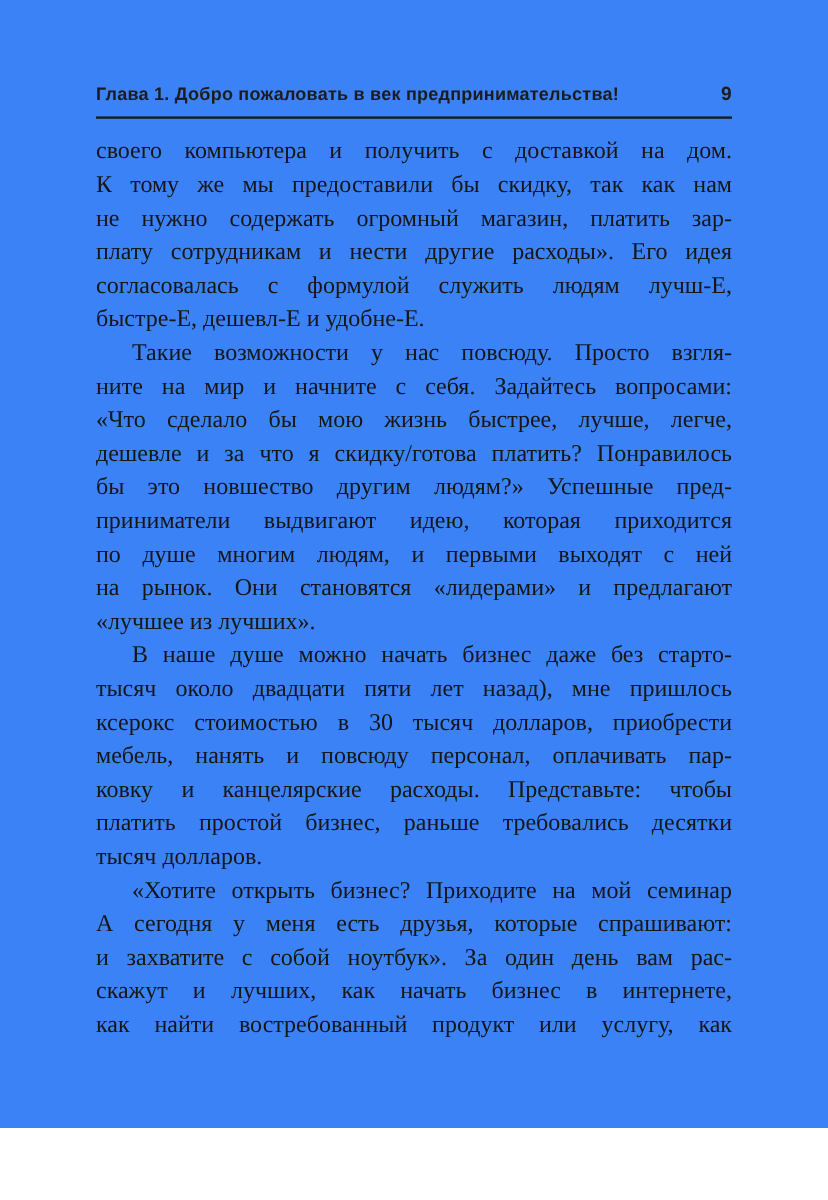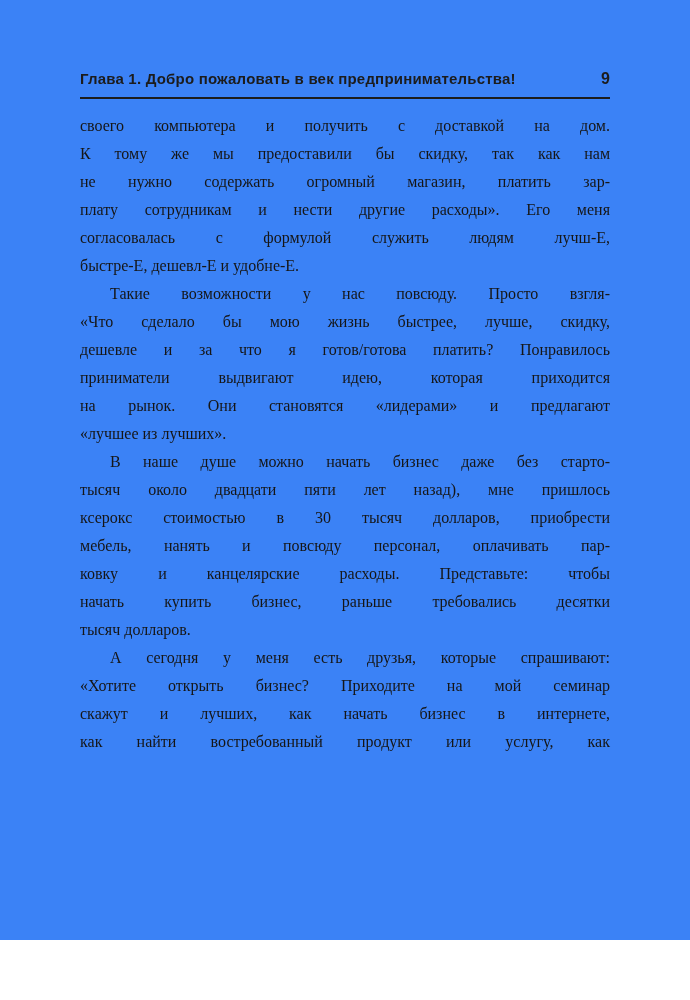--- a/index.html
+++ b/index.html
@@ -26,21 +26,21 @@
     color: #1c1c1c;
     padding-bottom: 9px;
     border-bottom: 2px solid #1c1c1c;
   }
   .running-head .pagenum {
     font-size: 16px;
   }
   .body-text {
     margin-top: 13px;
     font-family: "Liberation Serif", serif;
-    font-size: 16px;
+    font-size: 20px;
     line-height: 28px;
     color: #161616;
   }
   .paragraph { margin: 0; }
   .line {
     text-align: justify;
     text-align-last: justify;
   }
   .line.last {
     text-align-last: left;
@@ -56,42 +56,46 @@
   <div class="content">
     <header class="running-head">
       <span class="chapter">Глава 1. Добро пожаловать в век предпринимательства!</span>
       <span class="pagenum">9</span>
     </header>
     <main class="body-text">
         <div class="paragraph">
           <div class="line">своего компьютера и получить с доставкой на дом.</div>
           <div class="line">К тому же мы предоставили бы скидку, так как нам</div>
           <div class="line">не нужно содержать огромный магазин, платить зар-</div>
-          <div class="line">плату сотрудникам и нести другие расходы». Его меня</div>
+          <div class="line">плату сотрудникам и нести другие расходы». Его идея</div>
           <div class="line">согласовалась с формулой служить людям лучш-Е,</div>
           <div class="line last">быстре-Е, дешевл-Е и удобне-Е.</div>
         </div>
         <div class="paragraph indent">
           <div class="line">Такие возможности у нас повсюду. Просто взгля-</div>
-          <div class="line">«Что сделало бы мою жизнь быстрее, лучше, скидку,</div>
-          <div class="line">дешевле и за что я готов/готова платить? Понравилось</div>
+          <div class="line">ните на мир и начните с себя. Задайтесь вопросами:</div>
+          <div class="line">«Что сделало бы мою жизнь быстрее, лучше, легче,</div>
+          <div class="line">дешевле и за что я скидку/готова платить? Понравилось</div>
+          <div class="line">бы это новшество другим людям?» Успешные пред-</div>
           <div class="line">приниматели выдвигают идею, которая приходится</div>
+          <div class="line">по душе многим людям, и первыми выходят с ней</div>
           <div class="line">на рынок. Они становятся «лидерами» и предлагают</div>
           <div class="line last">«лучшее из лучших».</div>
         </div>
         <div class="paragraph indent">
           <div class="line">В наше душе можно начать бизнес даже без старто-</div>
           <div class="line">тысяч около двадцати пяти лет назад), мне пришлось</div>
           <div class="line">ксерокс стоимостью в 30 тысяч долларов, приобрести</div>
           <div class="line">мебель, нанять и повсюду персонал, оплачивать пар-</div>
           <div class="line">ковку и канцелярские расходы. Представьте: чтобы</div>
-          <div class="line">начать купить бизнес, раньше требовались десятки</div>
+          <div class="line">платить простой бизнес, раньше требовались десятки</div>
           <div class="line last">тысяч долларов.</div>
         </div>
         <div class="paragraph indent">
+          <div class="line">«Хотите открыть бизнес? Приходите на мой семинар</div>
           <div class="line">А сегодня у меня есть друзья, которые спрашивают:</div>
-          <div class="line">«Хотите открыть бизнес? Приходите на мой семинар</div>
+          <div class="line">и захватите с собой ноутбук». За один день вам рас-</div>
           <div class="line">скажут и лучших, как начать бизнес в интернете,</div>
           <div class="line">как найти востребованный продукт или услугу, как</div>
         </div>
       </main>
   </div>
 </div>
 
 </body></html>

